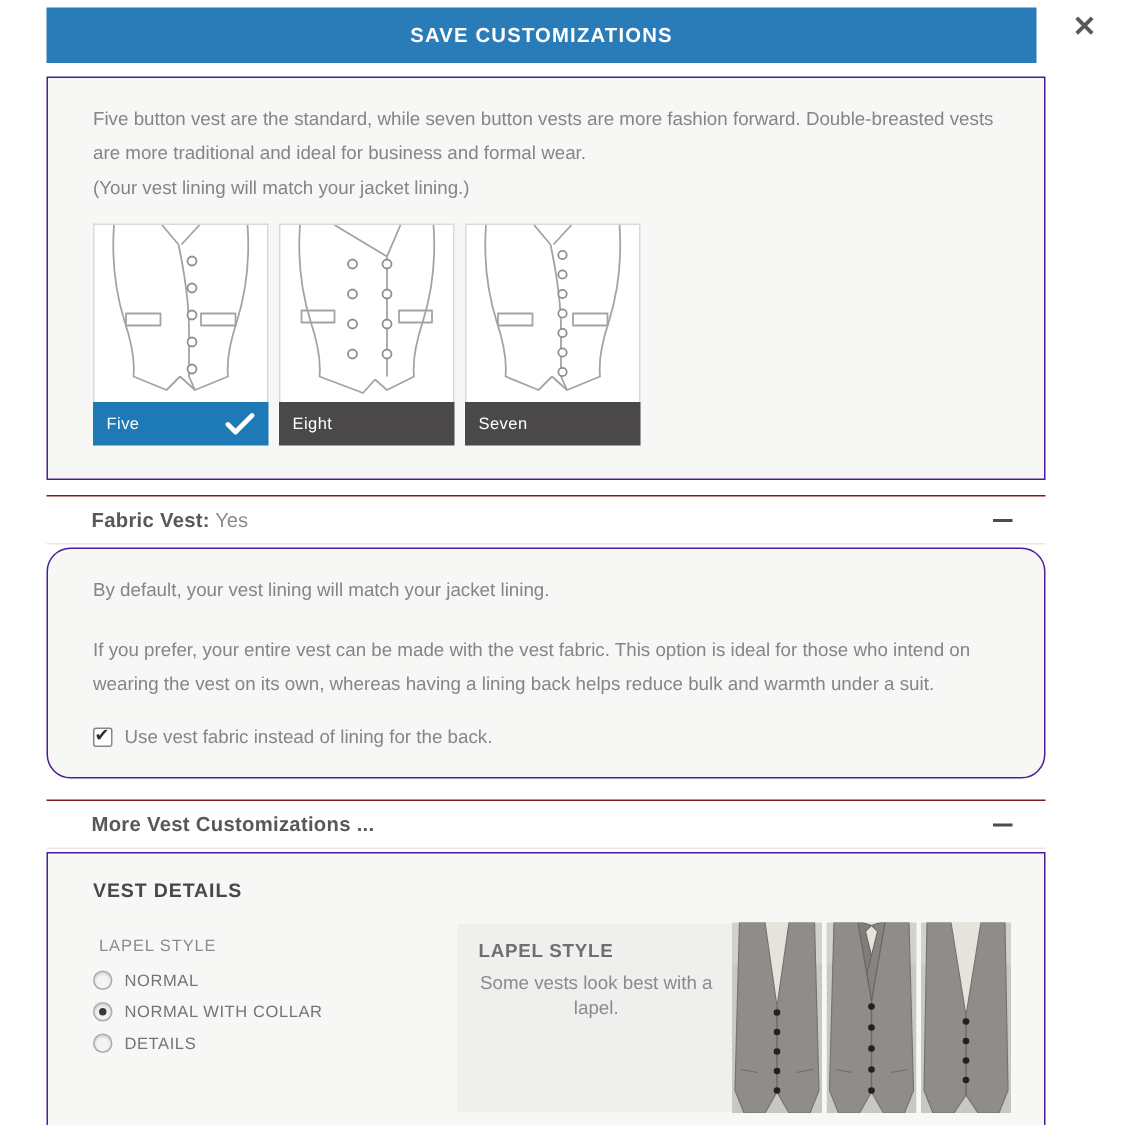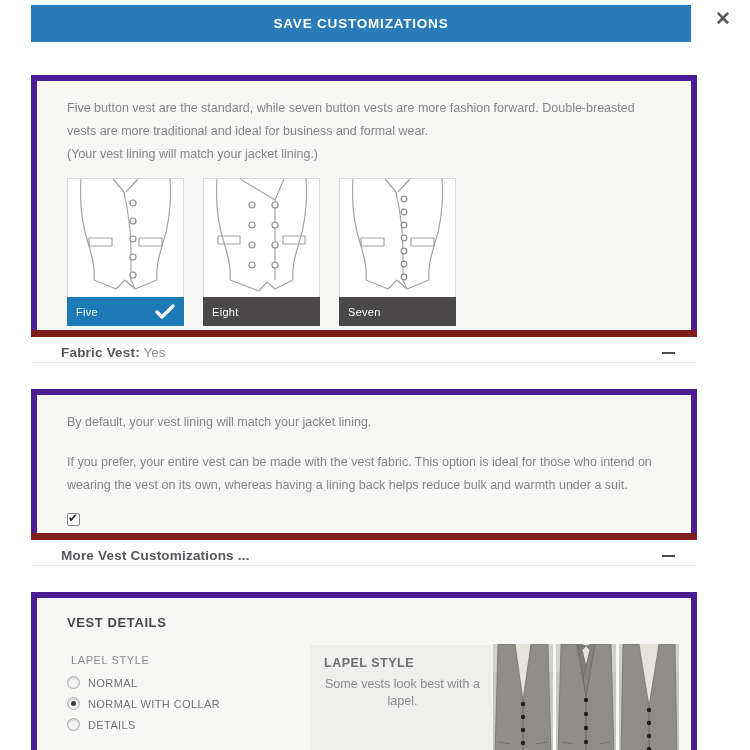--- a/index.html
+++ b/index.html
@@ -8,40 +8,40 @@
   .page { position:relative; width:750px; height:750px; background:#fff; overflow:hidden; }
 
   
   .header-bar { position:absolute; left:31px; top:5px; width:660px; height:37px;
     background:#2a7cb8; color:#fff; text-align:center; line-height:37px;
     font-size:13.5px; font-weight:bold; letter-spacing:.8px; cursor:pointer; }
   .close-btn { position:absolute; left:710px; top:6px; width:26px; height:26px;
     color:#58595b; font-size:19px; font-weight:bold; line-height:26px; text-align:center; cursor:pointer; }
 
   
-  .panel { position:absolute; left:31px; width:666px; background:#f7f7f6; border:6px solid #4c1d95;margin-top:24px; }
+  .panel { position:absolute; left:31px; width:666px; background:#f7f7f6; border:1px solid #4c1d95; }
   #sec-styles { top:51px;  height:269px; }
-  #sec-fabric { top:365px; height:154px; }
+  #sec-fabric { top:365px; height:154px;border-radius:16px; }
   #sec-more   { top:568px; height:195px; }
 
   p.desc { margin:0 30px; font-size:12.5px; color:#84858a; line-height:23px; max-width:625px; }
   #sec-styles .first { padding-top:16px; }
 
   
   .row-header { position:absolute; left:31px; width:666px; height:33px; background:#fff;
-    border-top:7px solid #7f1d1d; border-bottom:1px solid #e8e8e8;
+    border-top:1px solid #7f1d1d; border-bottom:1px solid #e8e8e8;
     font-size:13.5px; line-height:31px; padding:0 22px 0 30px; cursor:pointer; }
   #row-fabric { top:330px; }
   #row-more   { top:533px; }
   .row-title { color:#57585c; font-weight:bold; letter-spacing:.2px; }
   .row-value { color:#8b8c8e; }
   .minus { position:absolute; right:22px; top:15px; width:13px; height:2px; background:#4b4c4e; }
 
   
-  .cards { position:absolute; left:30px; top:97px; display:flex; gap:19px; }
+  .cards { position:absolute; left:30px; top:97px; display:flex; gap:7px; }
   .card { width:117px; cursor:pointer; }
   .card .art { width:117px; height:119px; background:#fff; border:1px solid #d9d9d9; border-bottom:none; overflow:hidden; }
   .card .bar { height:29px; background:#4a4848; color:#fff; font-size:11px; letter-spacing:.3px;
     display:flex; align-items:center; padding:0 9px; position:relative; }
   .card .bar.selected { background:#1e79b7; }
   .card .bar .check { display:none; position:absolute; right:9px; top:7px; }
   .card .bar.selected .check { display:block; }
 
   
   .check-row { margin:16px 0 0 30px; display:flex; align-items:center; gap:8px;
@@ -178,20 +178,21 @@
     <span class="minus"></span>
   </div>
 
   <div class="panel" id="sec-fabric">
     <p class="desc" style="padding-top:16px">By default, your vest lining will match your jacket lining.</p>
     <p class="desc" style="padding-top:17px">If you prefer, your entire vest can be made with the vest fabric. This option is ideal for those who intend on wearing the vest on its own, whereas having a lining back helps reduce bulk and warmth under a suit.</p>
     <label class="check-row">
       <span class="checkbox checked">
           <span class="tick">✔</span>
         </span>
+      <span>Use vest fabric instead of lining for the back.</span>
     </label>
   </div>
 
   <div class="row-header" id="row-more">
     <span class="row-title">More Vest Customizations ...</span>
     <span class="minus"></span>
   </div>
 
   <div class="panel" id="sec-more">
     <div class="details-title">VEST DETAILS</div>

